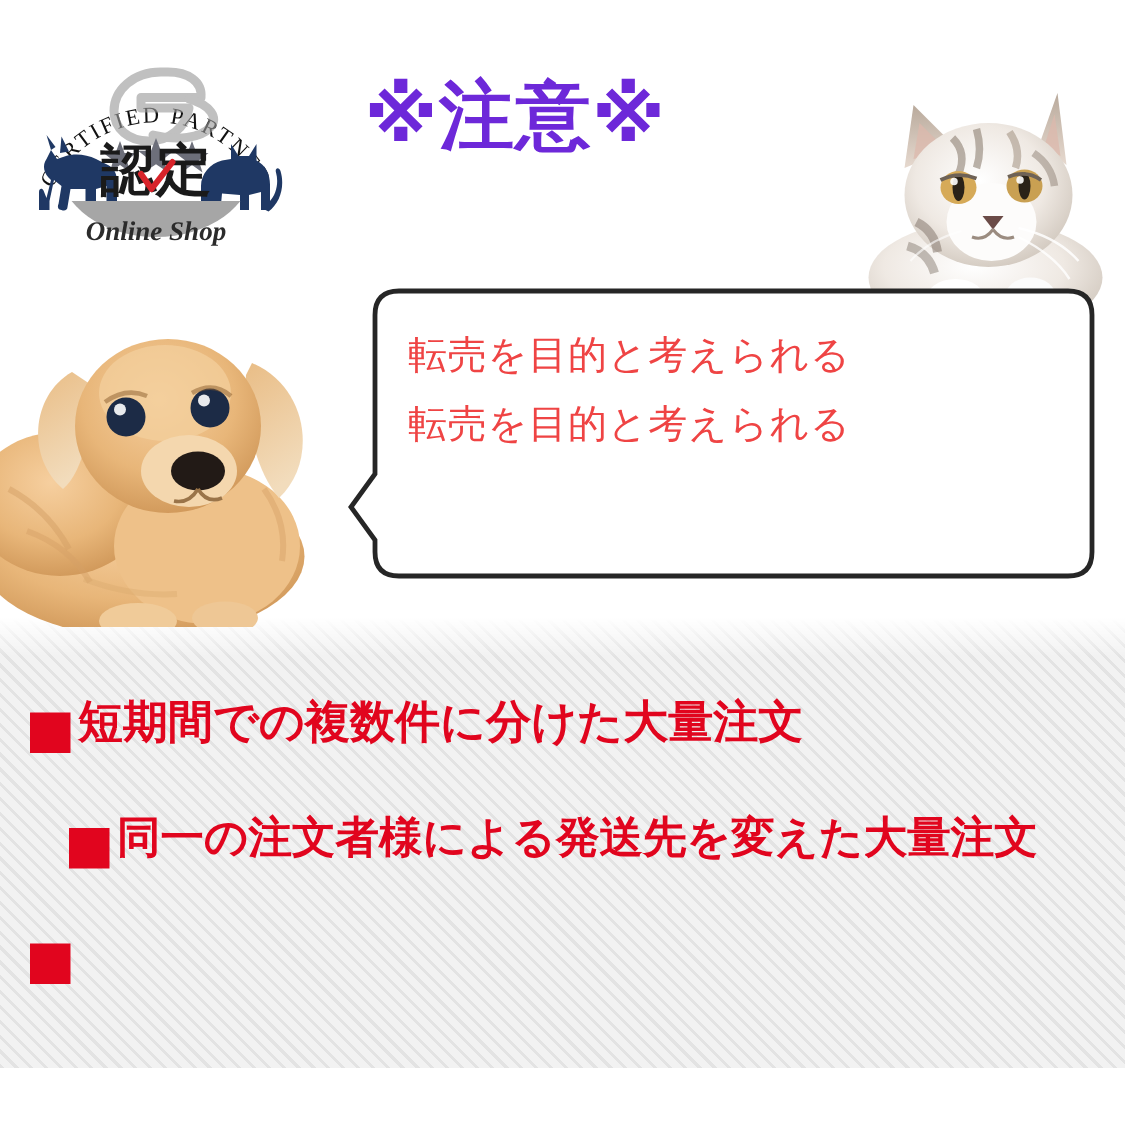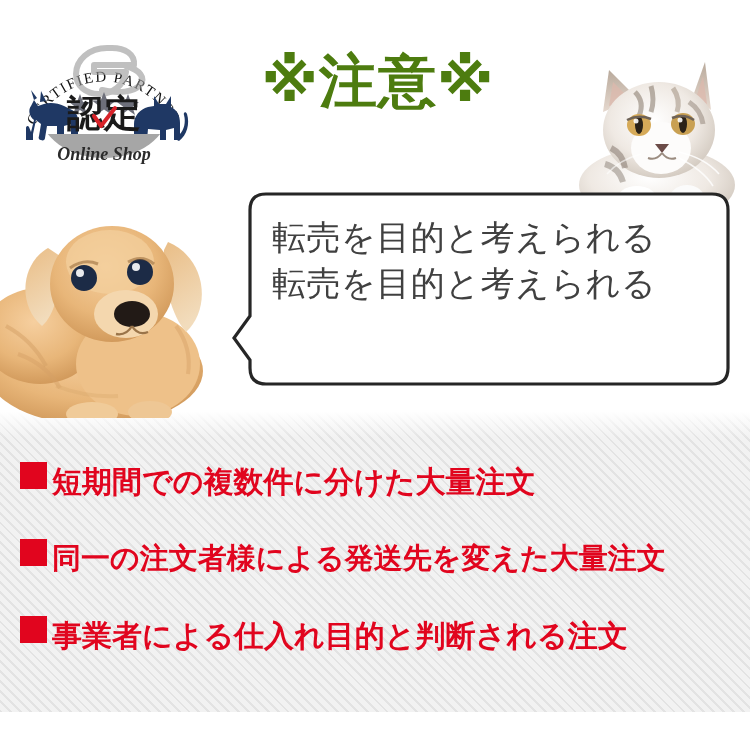--- a/index.html
+++ b/index.html
@@ -53,27 +53,27 @@
     height: 148px;
   }
   .logo svg { display: block; }
 
   
   .title {
     position: absolute;
     left: 243px;
     top: 52px;
     width: 270px;
-    text-align: center;
+    text-align: left;
     font-family: "DejaVu Sans", "Liberation Sans", sans-serif;
-    font-size: 58px;
+    font-size: 50px;
     font-weight: 700;
     line-height: 1;
     letter-spacing: 1px;
-    color: #4d7c0f;
+    color: #6d28d9;
     white-space: nowrap;
   }
 
   
   .photo { position: absolute; }
   .photo svg { display: block; }
   .cat-photo { left: 575px; top: 40px; width: 175px; height: 165px; }
   .dog-photo { left: 0px;   top: 186px; width: 250px; height: 232px; }
 
   
@@ -84,57 +84,57 @@
     width: 500px;
     height: 200px;
   }
   .bubble-shape { position: absolute; left: 0; top: 0; }
   .bubble-text {
     position: absolute;
     left: 40px;
     top: 24px;
     width: 450px;
     font-family: "DejaVu Sans", "Liberation Sans", sans-serif;
-    font-size: 34px;
+    font-size: 26px;
     font-weight: 400;
     line-height: 46px;
-    color: #404040;
+    color: #ef4444;
     letter-spacing: 0.5px;
   }
   .bubble-text div { white-space: nowrap; }
 
   
   .bullets {
     position: absolute;
     left: 20px;
     top: 462px;
     width: 716px;
   }
   .bullet-row {
     display: flex;
-    align-items: flex-start;
+    align-items: flex-end;
     height: 40px;
     margin-bottom: 37px;
     font-family: Liberation Sans, sans-serif;
     font-size: 30px;
     font-weight: 700;
     color: #e1051e;
     letter-spacing: 0px;
     white-space: nowrap;
   }
   .bullet-row:last-child { margin-bottom: 0; }
   .bullet-mark {
     display: inline-block;
     width: 27px;
     height: 27px;
     background: #e1051e;
     margin-right: 5px;
     flex: 0 0 auto;
   }
-  .bullet-2 { font-size: 29px; }
+  .bullet-2 { font-size: 29px; margin-left: 26px; }
 </style>
 </head>
 <body>
 
 <div id="banner">
 
   <div class="stripe-band"></div>
   <div class="stripe-fade-top"></div>
 
   <div class="logo">
@@ -370,17 +370,16 @@
     <div class="bullet-row">
       <span class="bullet-mark"></span>
       <span>短期間での複数件に分けた大量注文</span>
     </div>
     <div class="bullet-row bullet-2">
       <span class="bullet-mark"></span>
       <span>同一の注文者様による発送先を変えた大量注文</span>
     </div>
     <div class="bullet-row">
       <span class="bullet-mark"></span>
-      <span>事業者による仕入れ目的と判断される注文</span>
     </div>
   </div>
 
 </div>
 
 </body></html>

